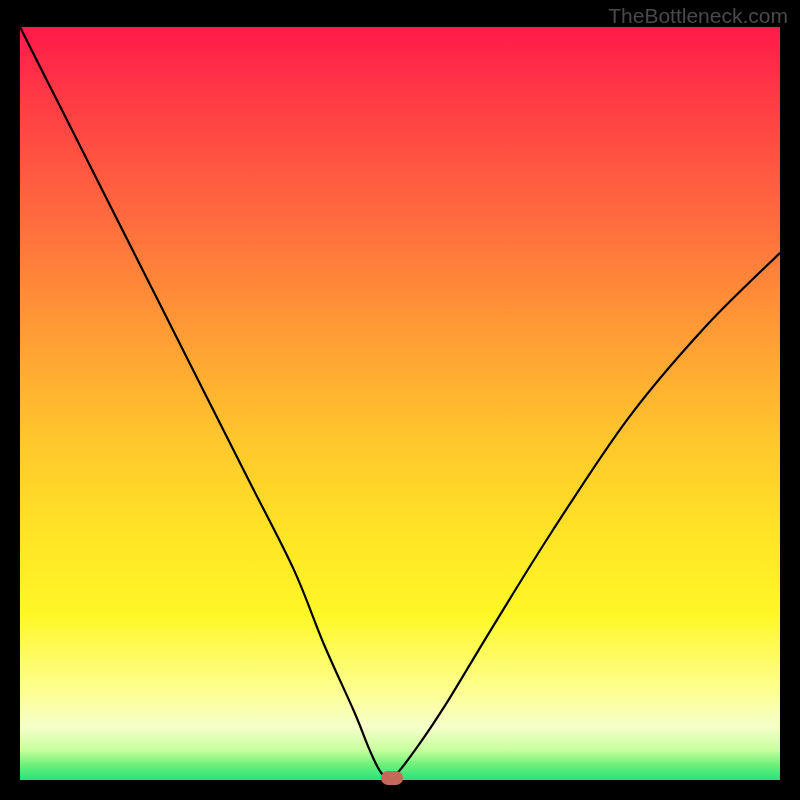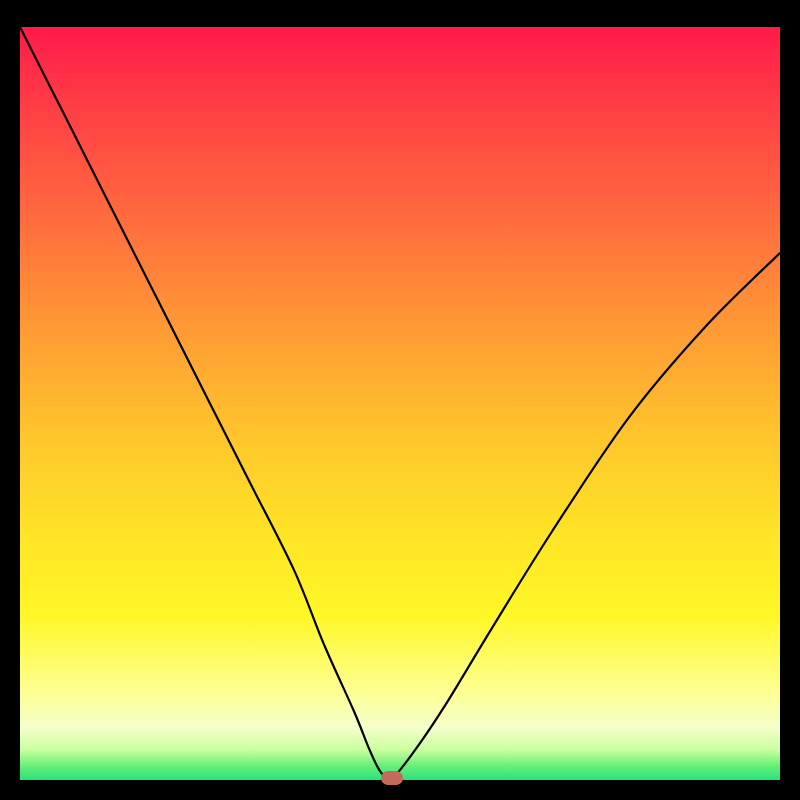--- a/index.html
+++ b/index.html
@@ -54,20 +54,21 @@
     height: 14px;
     background: #c56a5a;
     border-radius: 7px;
   }
 </style>
 </head>
 <body>
 
 <div class="container">
 
+  <div class="watermark">TheBottleneck.com</div>
 
   <div class="plot-area">
     <svg class="curve" viewBox="0 0 760 753" preserveAspectRatio="none">
       <path id="curve-path" fill="none" stroke="#000" stroke-width="2.2" d="M 0,0 C 7.6000000000000005,15.060000000000002 30.4,60.24000000000001 45.6,90.36000000000001 C 60.800000000000004,120.48000000000002 76,150.60000000000002 91.2,180.72000000000003 C 106.4,210.84000000000003 121.59999999999998,240.95999999999998 136.79999999999998,271.08 C 151.99999999999997,301.2 167.2,331.32 182.4,361.44 C 197.60000000000002,391.56 212.8,421.68 228,451.8 C 243.2,481.92 260.9333333333333,514.55 273.59999999999997,542.16 C 286.26666666666665,569.77 293.8666666666667,593.615 304,617.46 C 314.1333333333333,641.3050000000001 326.79999999999995,667.6600000000001 334.4,685.23 C 342,702.8 345.1666666666667,712.84 349.6,722.88 C 354.03333333333336,732.92 357.2,740.8265 361,745.47 C 364.8,750.1135 366.7,754.506 372.4,750.741 C 378.09999999999997,746.976 386.3333333333333,735.0535 395.2,722.88 C 404.06666666666666,710.7065 412.93333333333334,697.7800000000001 425.6,677.7 C 438.2666666666667,657.62 453.46666666666664,631.265 471.2,602.4 C 488.93333333333334,573.535 509.2,539.65 532,504.51 C 554.8,469.37 582.6666666666666,425.445 608,391.56 C 633.3333333333334,357.675 658.6666666666666,328.81 684,301.2 C 709.3333333333334,273.59 747.3333333333334,238.45 760,225.89999999999998"></path>
     </svg>
     <div class="marker" id="marker" title="49" style="left: 361.4px; top: 743.741px;"></div>
   </div>
 
 </div>
 

